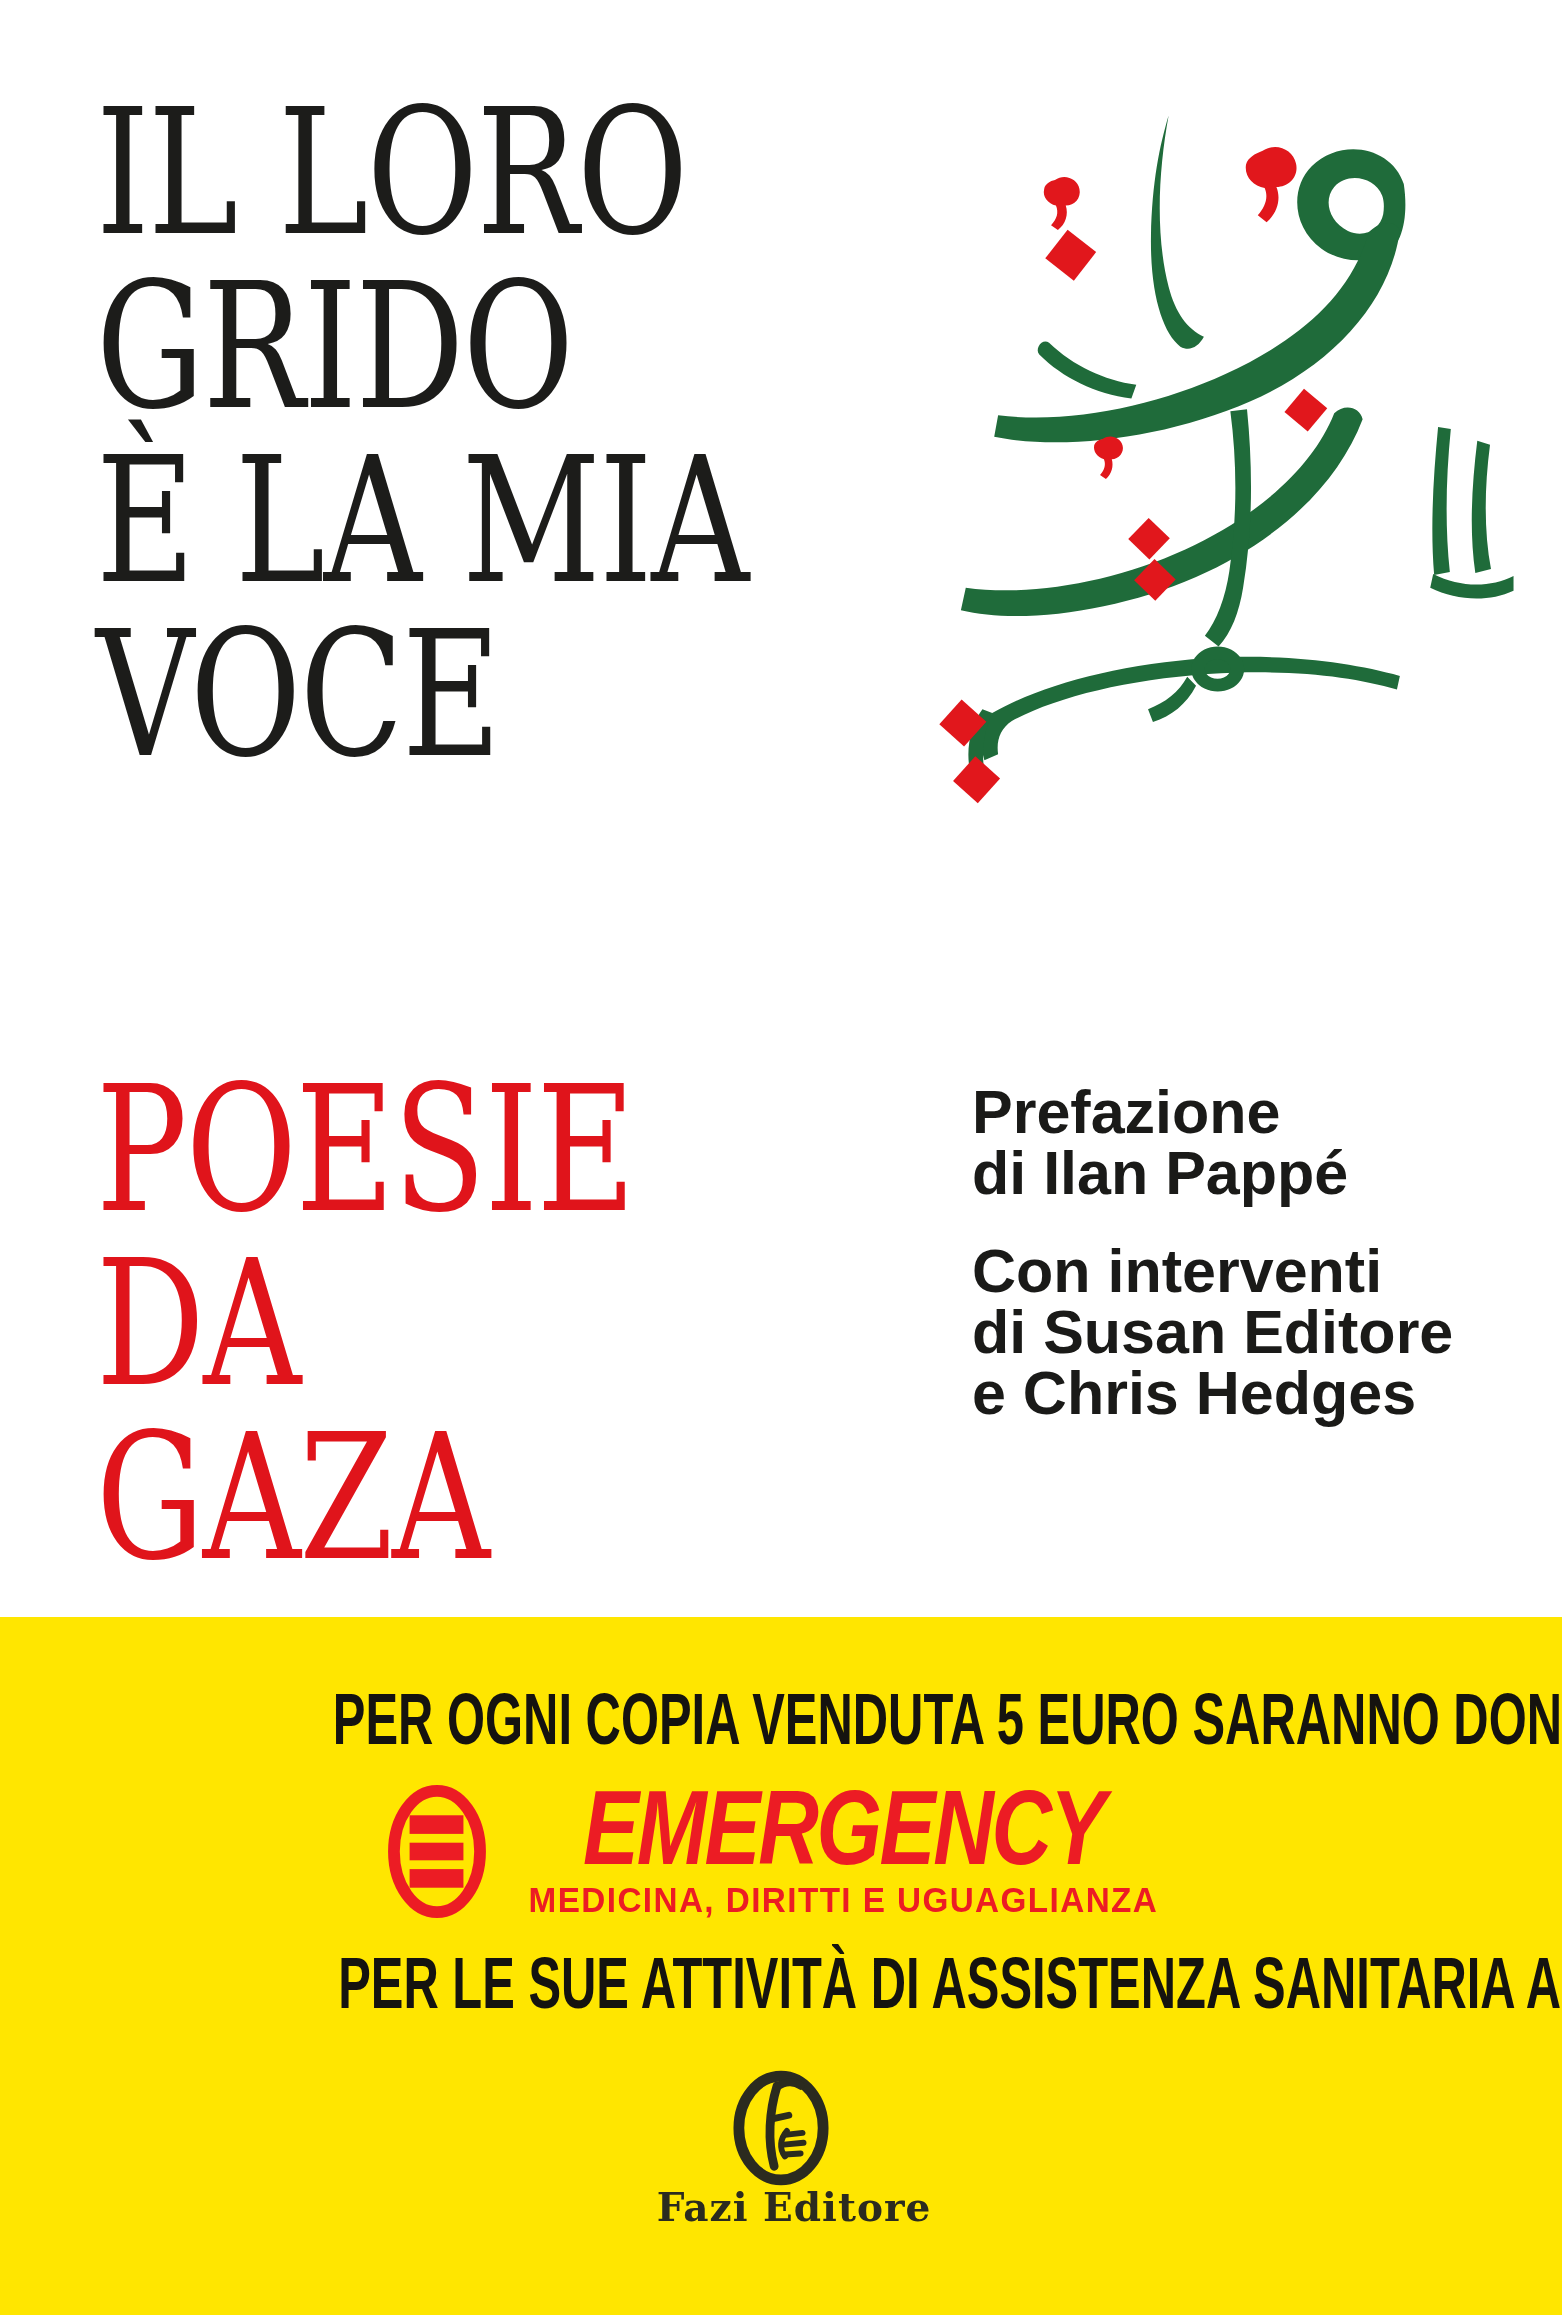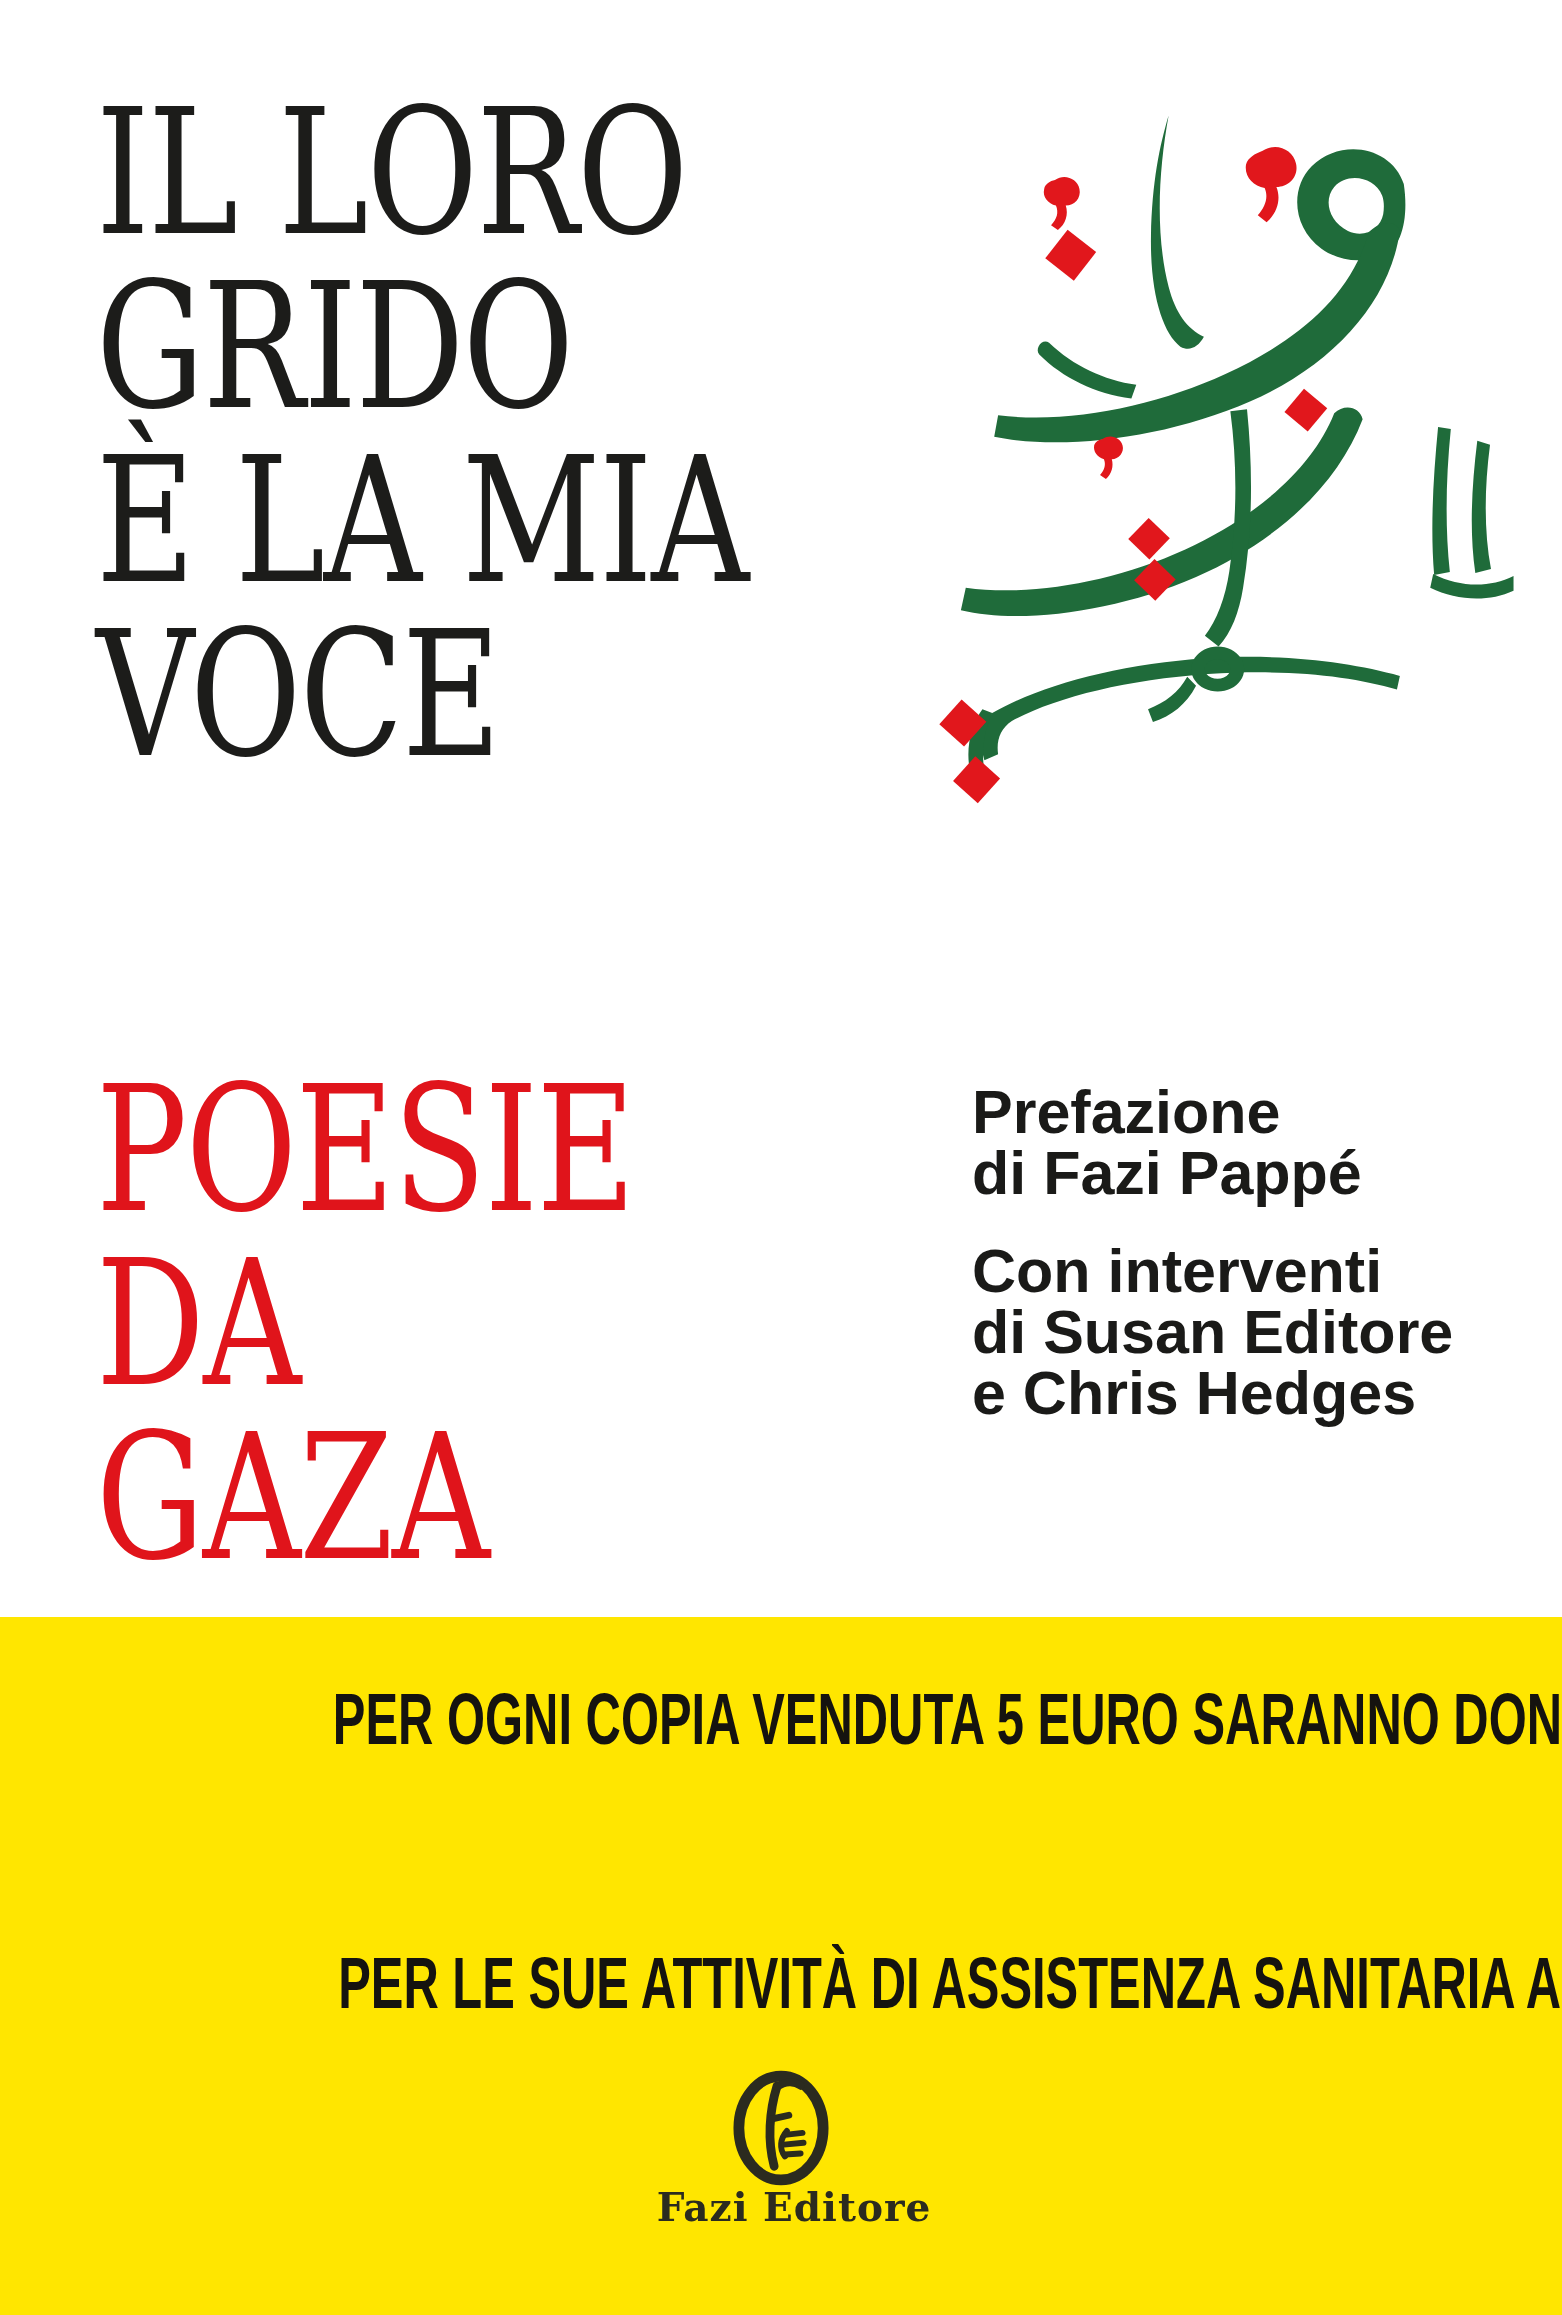--- a/index.html
+++ b/index.html
@@ -130,35 +130,47 @@
 
 <div class="subtitle-block">
   <div>POESIE</div>
   <div>DA</div>
   <div>GAZA</div>
 </div>
 
 <div class="contrib-block">
   <div class="para1">
     <div>Prefazione</div>
-    <div>di Fazi Pappé</div>
+    <div>di Ilan Pappé</div>
   </div>
   <div class="para2">
     <div>Con interventi</div>
     <div>di Susan Editore</div>
     <div>e Chris Hedges</div>
   </div>
 </div>
 
 <div class="band">
 
   <div class="band-line l1">
     <span>PER OGNI COPIA VENDUTA 5 EURO SARANNO DONATI A</span>
   </div>
 
+  <div class="emg-row">
+    <svg class="emg-symbol" viewBox="0 0 102 140" xmlns="http://www.w3.org/2000/svg">
+      <ellipse cx="51" cy="70" rx="44" ry="62" fill="none" stroke="#ec1c24" stroke-width="12"></ellipse>
+      <rect x="23" y="33" width="55" height="19" fill="#ec1c24"></rect>
+      <rect x="23" y="61" width="55" height="18" fill="#ec1c24"></rect>
+      <rect x="23" y="88" width="55" height="19" fill="#ec1c24"></rect>
+    </svg>
+    <div class="emg-texts">
+      <span class="emg-name">EMERGENCY</span>
+      <span class="emg-tagline">MEDICINA, DIRITTI E UGUAGLIANZA</span>
+    </div>
+  </div>
 
   <div class="band-line l2">
     <span>PER LE SUE ATTIVITÀ DI ASSISTENZA SANITARIA A GAZA</span>
   </div>
 </div>
 
 <svg class="fazi-mark" viewBox="0 0 100 118" xmlns="http://www.w3.org/2000/svg">
   <g stroke="#2b2b1f" fill="none" stroke-linecap="round">
     <ellipse cx="50" cy="59" rx="43" ry="53" stroke-width="11"></ellipse>
     <path d="M46,16 C38,42 36,72 43,98" stroke-width="9"></path>

